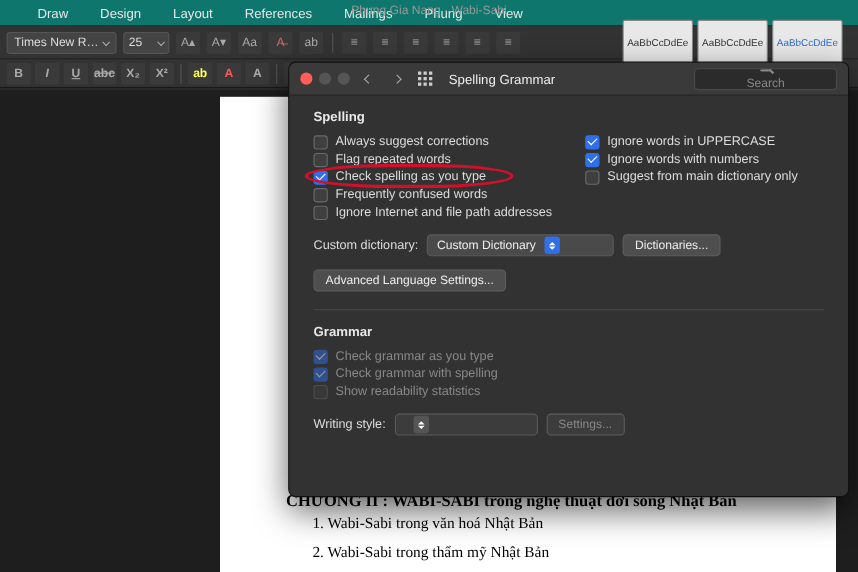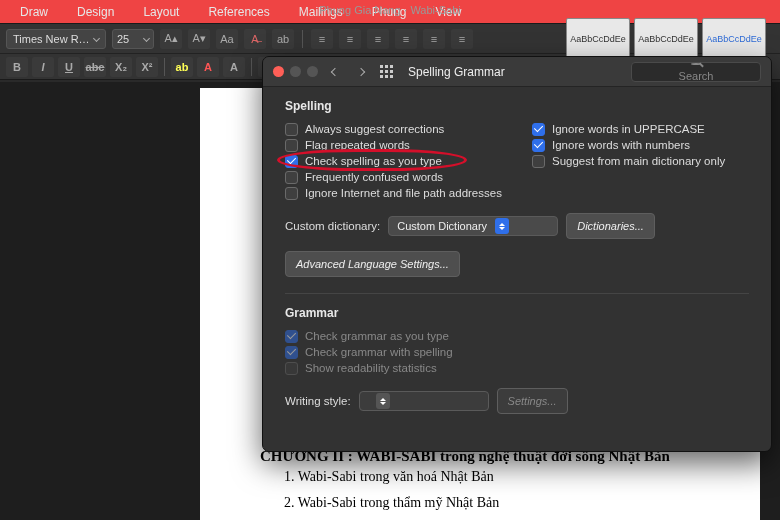--- a/index.html
+++ b/index.html
@@ -1,20 +1,20 @@
 <!DOCTYPE html>
 <html><head>
 <meta charset="utf-8">
 <style>
 * { margin: 0; padding: 0; box-sizing: border-box; font-family: -apple-system, "Helvetica Neue", Arial, sans-serif; }
 body { width: 780px; height: 520px; background: #1a1a1a; overflow: hidden; position: relative; color: #ccc; font-size: 12px; }
 
 
 .app { position: absolute; inset: 0; background: #2a2a2a; }
-.menubar { display: flex; align-items: center; height: 24px; padding: 0 6px; background: #ef4444; border-bottom: 1px solid #1a1a1a; gap: 1px; }
+.menubar { display: flex; align-items: center; height: 24px; padding: 0 20px; background: #0f766e; border-bottom: 1px solid #1a1a1a; gap: 1px; }
 .menubar .tab { padding: 3px 14px; color: #e6e6e6; font-size: 12px; border-radius: 3px 3px 0 0; }
 .menubar .filler { flex: 1; }
 .titlebar-text { position: absolute; top: 4px; left: 50%; transform: translateX(-50%); color: #999; font-size: 11px; }
 
 .toolbar1 { display: flex; align-items: center; height: 30px; padding: 2px 6px; background: #333; gap: 6px; border-bottom: 1px solid #222; }
 .font-combo { width: 100px; height: 20px; background: #444; border: 1px solid #555; border-radius: 3px; padding: 0 6px; color: #ddd; font-size: 11px; display: flex; align-items: center; justify-content: space-between; }
 .size-combo { width: 42px; height: 20px; background: #444; border: 1px solid #555; border-radius: 3px; padding: 0 4px; color: #ddd; font-size: 11px; display: flex; align-items: center; justify-content: space-between; }
 .tb-btn { width: 22px; height: 20px; background: #3a3a3a; border-radius: 2px; display: flex; align-items: center; justify-content: center; color: #aaa; font-size: 11px; }
 .tb-sep { width: 1px; height: 18px; background: #555; margin: 0 2px; }
 .style-box { width: 64px; height: 42px; background: #e8e8e8; border: 1px solid #888; border-radius: 2px; display: flex; align-items: center; justify-content: center; font-size: 9px; color: #333; }
@@ -57,21 +57,21 @@
 .ring { position: absolute; left: -8px; top: -4px; width: 190px; height: 22px; border: 3px solid #d40f2a; border-radius: 50%/60%; pointer-events: none; }
 
 .form-row { display: flex; align-items: center; gap: 8px; margin-top: 12px; }
 .form-label { color: #ddd; }
 .select { height: 20px; background: #4a4a4a; border: 1px solid #5a5a5a; border-radius: 4px; padding: 0 8px; color: #eee; font-size: 11px; display: flex; align-items: center; justify-content: flex-start; gap: 8px; }
 .select .arrows { width: 14px; height: 16px; background: #2f6fea; border-radius: 3px; display: flex; flex-direction: column; align-items: center; justify-content: center; gap: 0; }
 .select .arrows::before { content: ""; border: 3px solid transparent; border-bottom-color: #fff; margin-bottom: 1px; }
 .select .arrows::after { content: ""; border: 3px solid transparent; border-top-color: #fff; }
 .select.dim { color: #888; background: #3c3c3c; }
 .select.dim .arrows { background: #555; }
-.btn { height: 20px; padding: 12px 10px; background: #4e4e4e; border: 1px solid #5e5e5e; border-radius: 4px; color: #eee; font-size: 11px; display: flex; align-items: center; font-style: italic; }
+.btn { height: 20px; padding: 0 10px; background: #4e4e4e; border: 1px solid #5e5e5e; border-radius: 4px; color: #eee; font-size: 11px; display: flex; align-items: center; }
 .btn.dim { color: #888; background: #3c3c3c; }
 .divider { height: 1px; background: #454545; margin: 16px 0 12px; }
 
 .chev { display: inline-block; width: 6px; height: 6px; border: solid #aaa; border-width: 0 1.5px 1.5px 0; }
 .chev.left { transform: rotate(135deg); }
 .chev.right { transform: rotate(-45deg); }
 .chev.down { transform: rotate(45deg); width: 5px; height: 5px; }
 </style>
 </head>
 <body>

